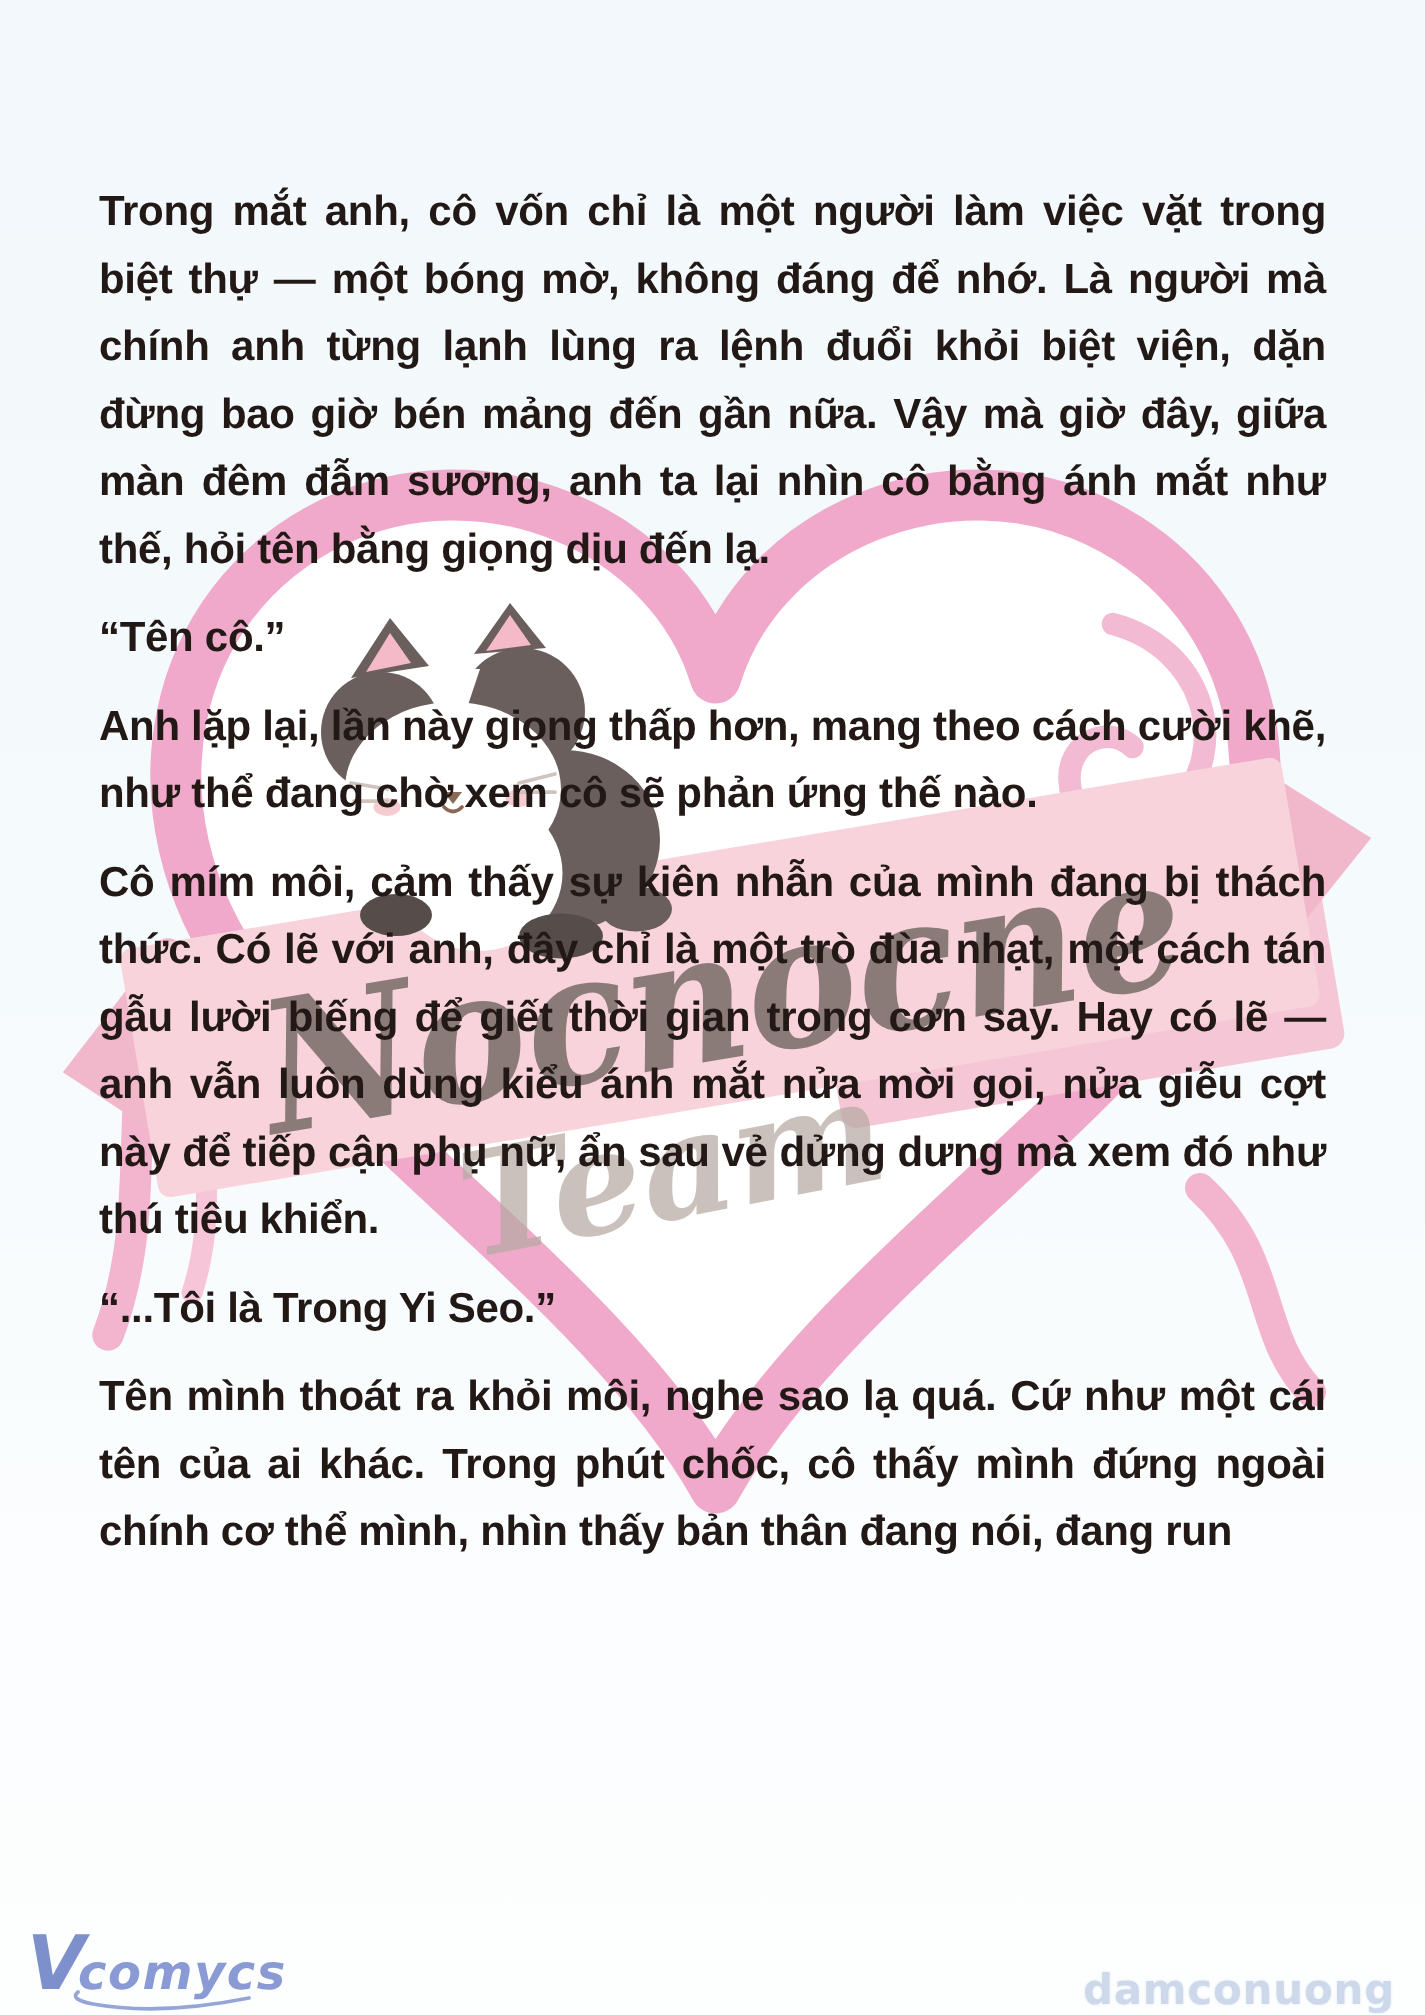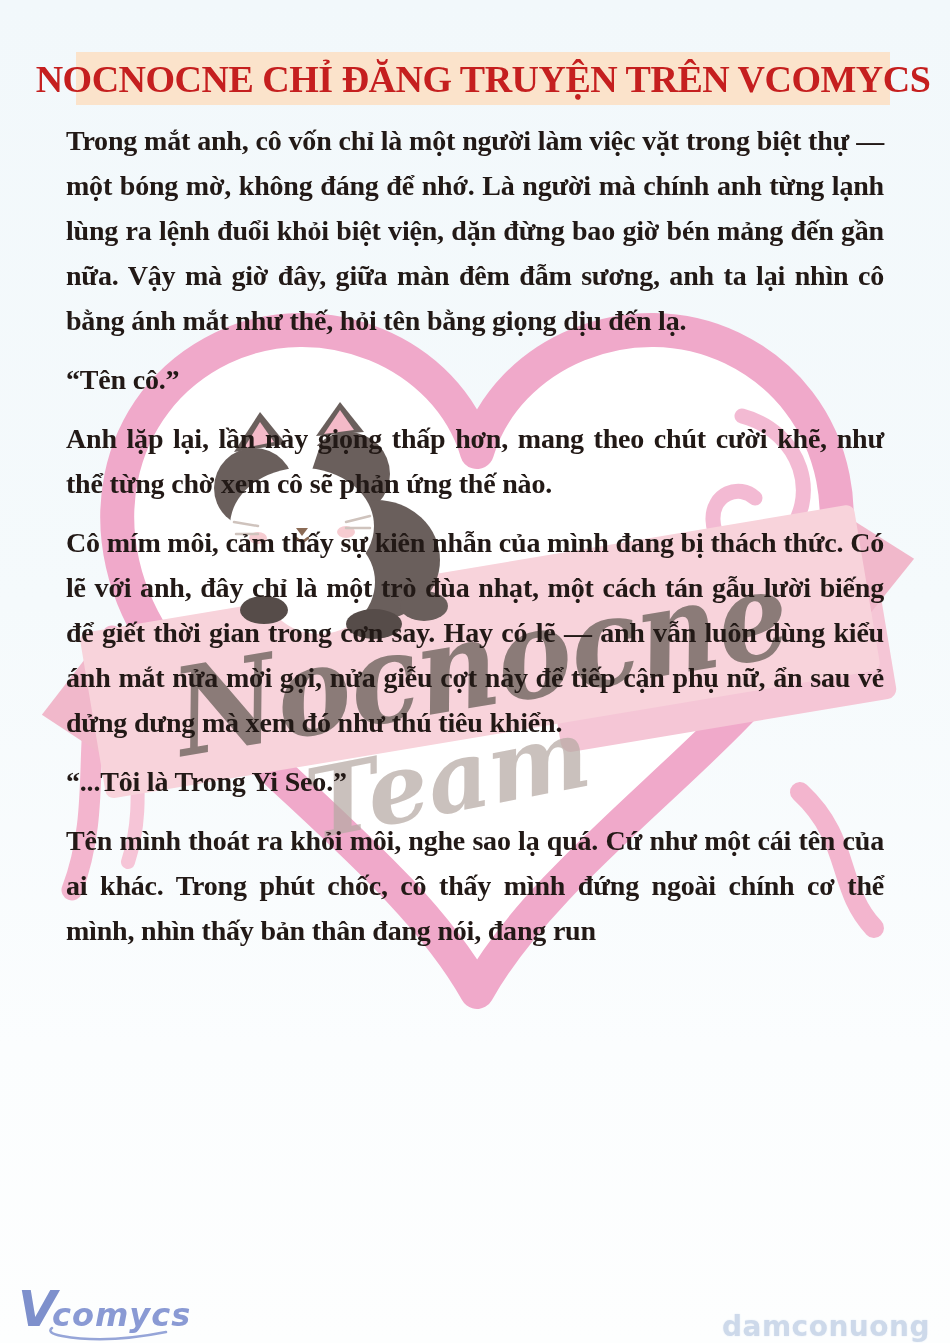--- a/index.html
+++ b/index.html
@@ -21,21 +21,21 @@
     font-weight:700;font-size:38px;line-height:1;
     color:#c51f1f;letter-spacing:-0.5px;white-space:nowrap;
     font-family:"Liberation Serif","DejaVu Serif",serif;
   }
   .content{position:absolute;left:66px;top:118px;width:818px;z-index:2;}
   .content p{
     margin:0 0 14px 0;
     font-weight:700;font-size:28px;line-height:45px;
     letter-spacing:-0.2px;
     color:#221916;text-align:justify;
-    font-family:Liberation Serif, serif;
+    font-family:Liberation Sans, sans-serif;
   }
   .vcomycs{position:absolute;left:16px;top:1284px;z-index:2;}
   .credit{
     position:absolute;right:20px;top:1310px;z-index:2;
     font-family:"DejaVu Sans","Liberation Sans",sans-serif;
     font-size:28px;font-weight:700;color:#cdd9ea;letter-spacing:0.5px;
     text-shadow:0 0 2px #e4ecf6;
   }
   .nocnocne-script{
     font-family:"DejaVu Serif","Liberation Serif",serif;
@@ -104,28 +104,25 @@
     </g>
 
     <g transform="rotate(-9.5 478 655)">
       <text class="nocnocne-script" x="480" y="706" text-anchor="middle" font-size="122" fill="#8b7b78" textLength="620" lengthAdjust="spacingAndGlyphs">Nocnocne</text>
     </g>
     <g transform="rotate(-11 450 790)">
       <text class="team-script" x="450" y="812" text-anchor="middle" font-size="96" fill="#b7aaa4" opacity="0.72">Team</text>
     </g>
   </svg>
 
-  <div class="title-band">
-    <span>NOCNOCNE CHỈ ĐĂNG TRUYỆN TRÊN VCOMYCS</span>
-  </div>
 
   <div class="content">
     <p>Trong mắt anh, cô vốn chỉ là một người làm việc vặt trong biệt thự — một bóng mờ, không đáng để nhớ. Là người mà chính anh từng lạnh lùng ra lệnh đuổi khỏi biệt viện, dặn đừng bao giờ bén mảng đến gần nữa. Vậy mà giờ đây, giữa màn đêm đẫm sương, anh ta lại nhìn cô bằng ánh mắt như thế, hỏi tên bằng giọng dịu đến lạ.</p>
     <p>“Tên cô.”</p>
-    <p>Anh lặp lại, lần này giọng thấp hơn, mang theo chút cười khẽ, như thể từng chờ xem cô sẽ phản ứng thế nào.</p>
+    <p>Anh lặp lại, lần này giọng thấp hơn, mang theo cách cười khẽ, như thể đang chờ xem cô sẽ phản ứng thế nào.</p>
     <p>Cô mím môi, cảm thấy sự kiên nhẫn của mình đang bị thách thức. Có lẽ với anh, đây chỉ là một trò đùa nhạt, một cách tán gẫu lười biếng để giết thời gian trong cơn say. Hay có lẽ — anh vẫn luôn dùng kiểu ánh mắt nửa mời gọi, nửa giễu cợt này để tiếp cận phụ nữ, ẩn sau vẻ dửng dưng mà xem đó như thú tiêu khiển.</p>
     <p>“...Tôi là Trong Yi Seo.”</p>
     <p>Tên mình thoát ra khỏi môi, nghe sao lạ quá. Cứ như một cái tên của ai khác. Trong phút chốc, cô thấy mình đứng ngoài chính cơ thể mình, nhìn thấy bản thân đang nói, đang run</p>
   </div>
 
   <svg class="vcomycs" width="190" height="58" viewBox="0 0 190 58">
     <text class="logo-font" x="2" y="42" font-size="50" fill="#7e90cc">V</text>
     <text class="logo-font" x="36" y="42" font-size="32" letter-spacing="1" fill="#8a9ad4">comycs</text>
     <path d="M 150 48 Q 90 60 46 52 Q 30 49 36 44" fill="none" stroke="#96a5d8" stroke-width="2.5" stroke-linecap="round"></path>
   </svg>

